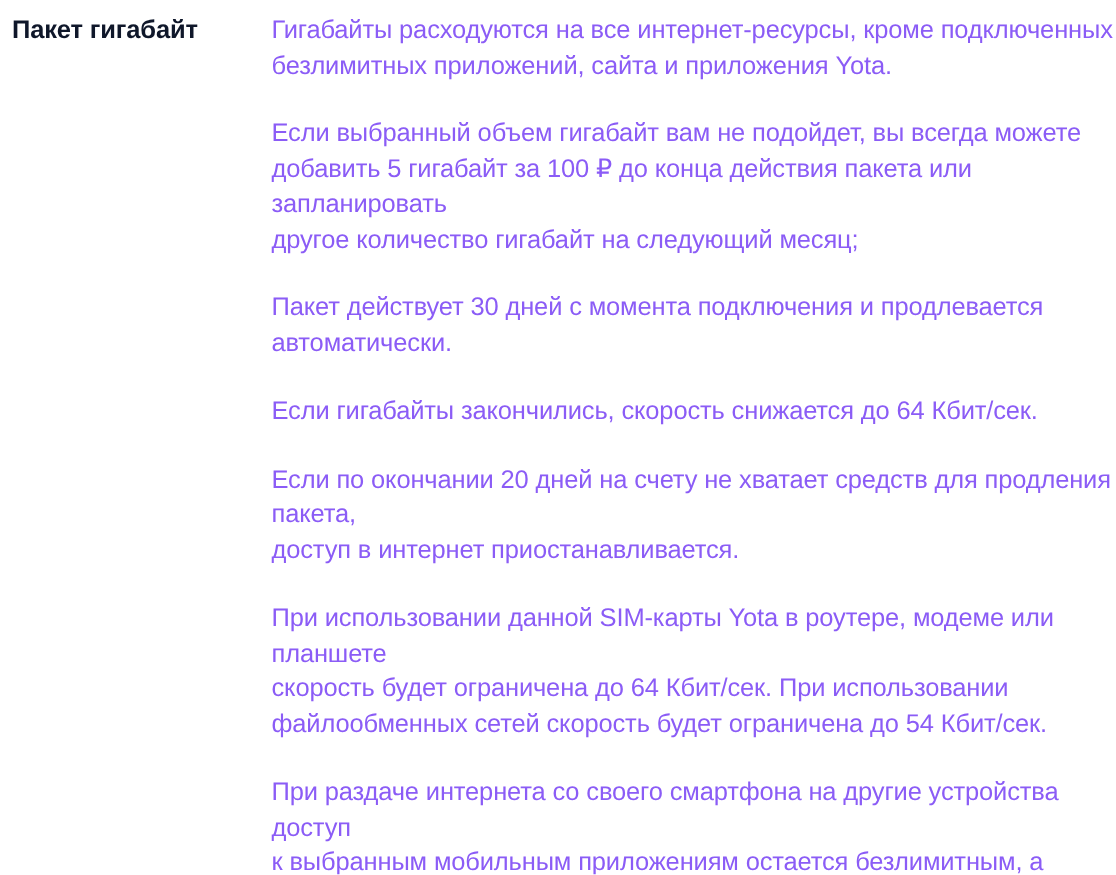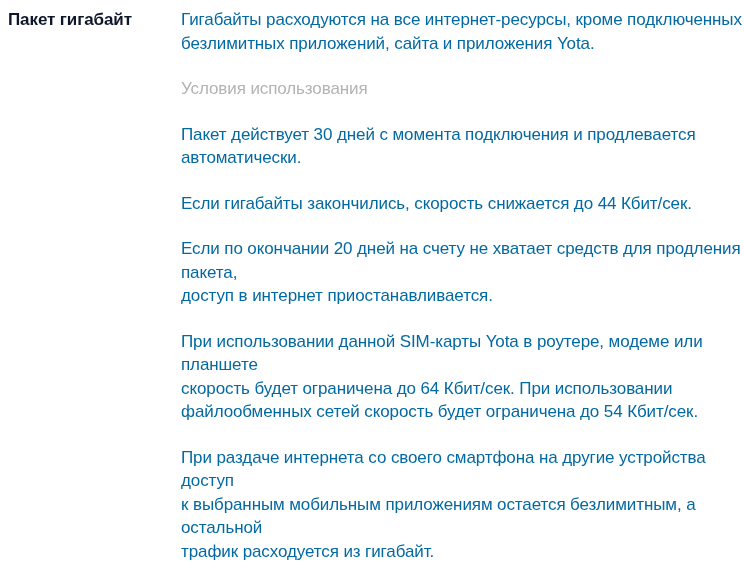--- a/index.html
+++ b/index.html
@@ -32,44 +32,46 @@
     letter-spacing: -0.1px;
   }
   .content-col {
     width: 563px;
     flex: none;
   }
   .para {
     margin: 0 0 22px 0;
     font-size: 17px;
     line-height: 23.5px;
-    color: #0369a1;
+    color: #8b5cf6;
     letter-spacing: -0.1px;
     white-space: pre-line;
   }
   .para.muted {
     color: #b3b3b3;
   }
 </style>
 </head>
 <body>
 
 <div class="page">
   <div class="section-row">
     <div class="label-col">
       <div class="section-title">Пакет гигабайт</div>
     </div>
     <div class="content-col">
 
     <p class="para">Гигабайты расходуются на все интернет-ресурсы, кроме подключенных
 безлимитных приложений, сайта и приложения Yota.</p>
-        <p class="para muted">Условия использования</p>
+        <p class="para">Если выбранный объем гигабайт вам не подойдет, вы всегда можете
+добавить 5 гигабайт за 100 ₽ до конца действия пакета или запланировать
+другое количество гигабайт на следующий месяц;</p>
         <p class="para">Пакет действует 30 дней с момента подключения и продлевается
 автоматически.</p>
-        <p class="para">Если гигабайты закончились, скорость снижается до 44 Кбит/сек.</p>
+        <p class="para">Если гигабайты закончились, скорость снижается до 64 Кбит/сек.</p>
         <p class="para">Если по окончании 20 дней на счету не хватает средств для продления пакета,
 доступ в интернет приостанавливается.</p>
         <p class="para">При использовании данной SIM-карты Yota в роутере, модеме или планшете
 скорость будет ограничена до 64 Кбит/сек. При использовании
 файлообменных сетей скорость будет ограничена до 54 Кбит/сек.</p>
         <p class="para">При раздаче интернета со своего смартфона на другие устройства доступ
 к выбранным мобильным приложениям остается безлимитным, а остальной
 трафик расходуется из гигабайт.</p>
       </div>
   </div>

